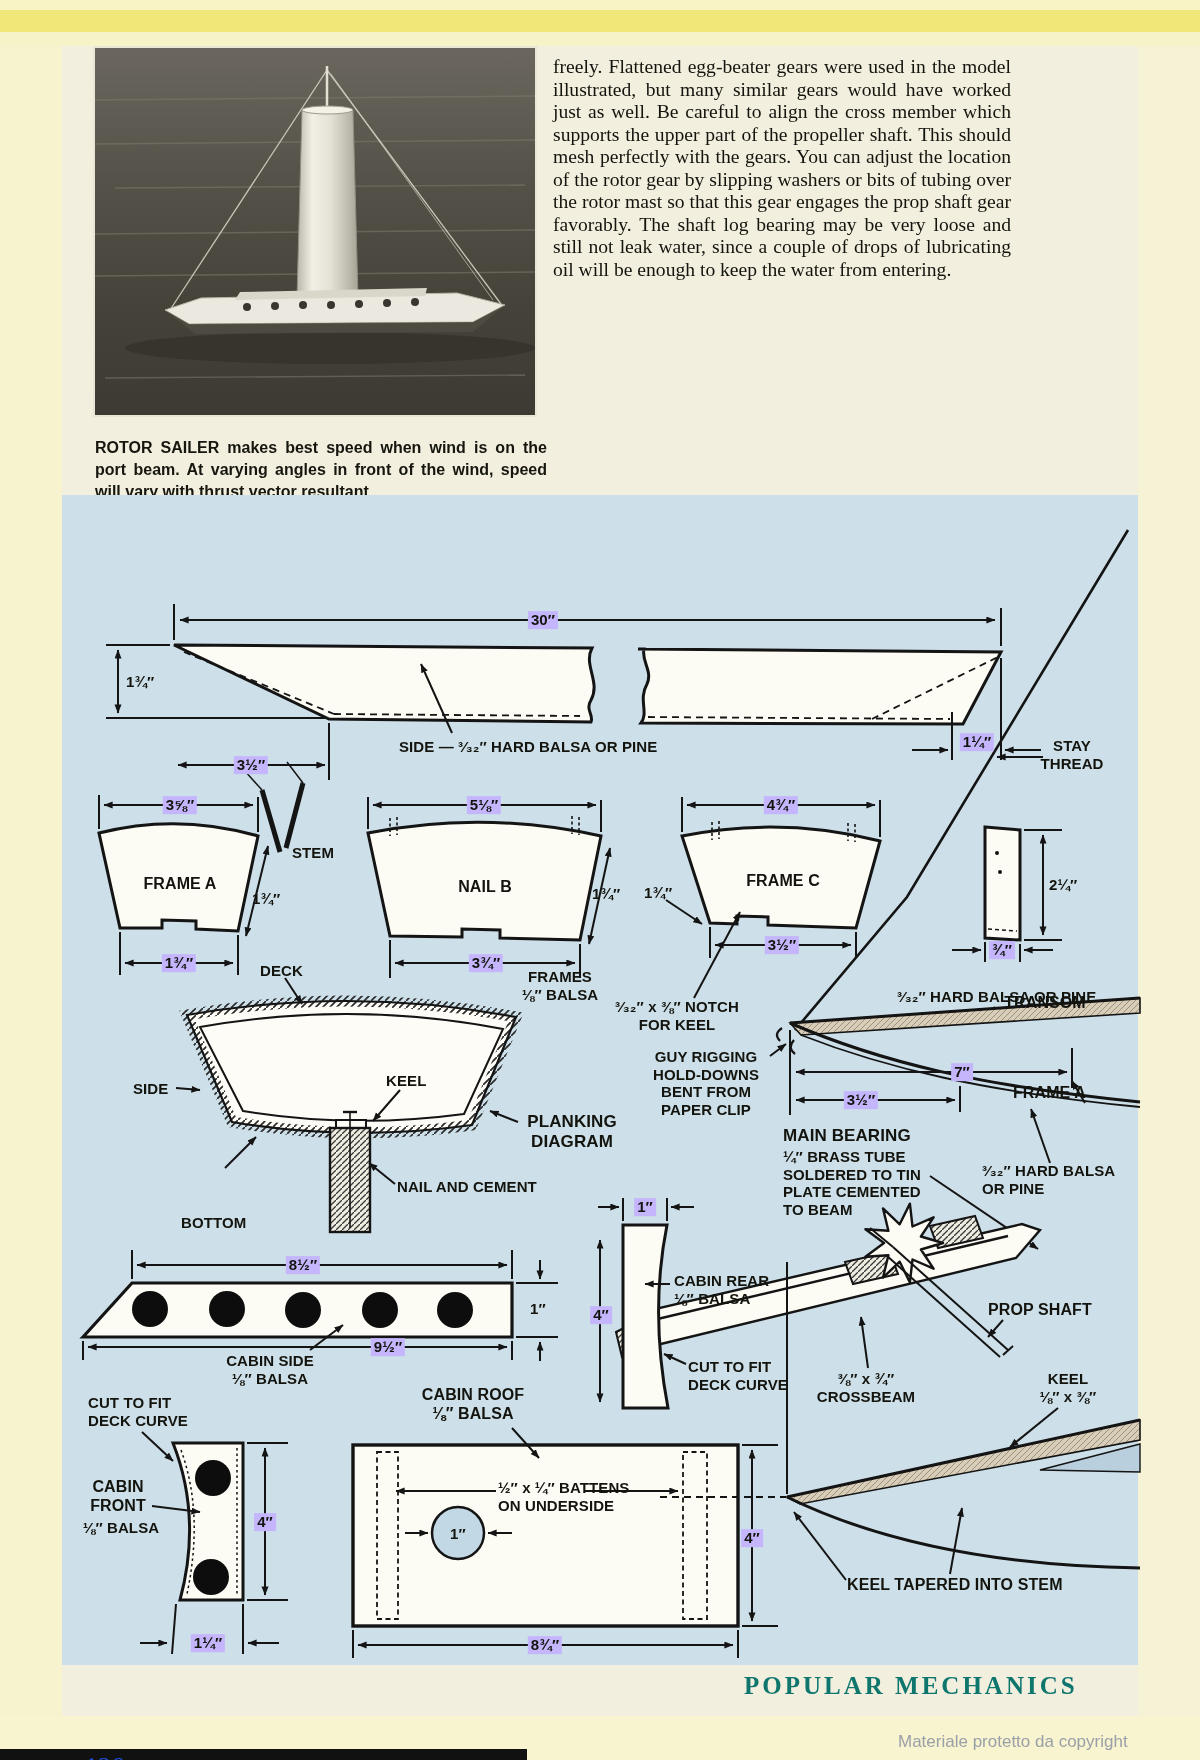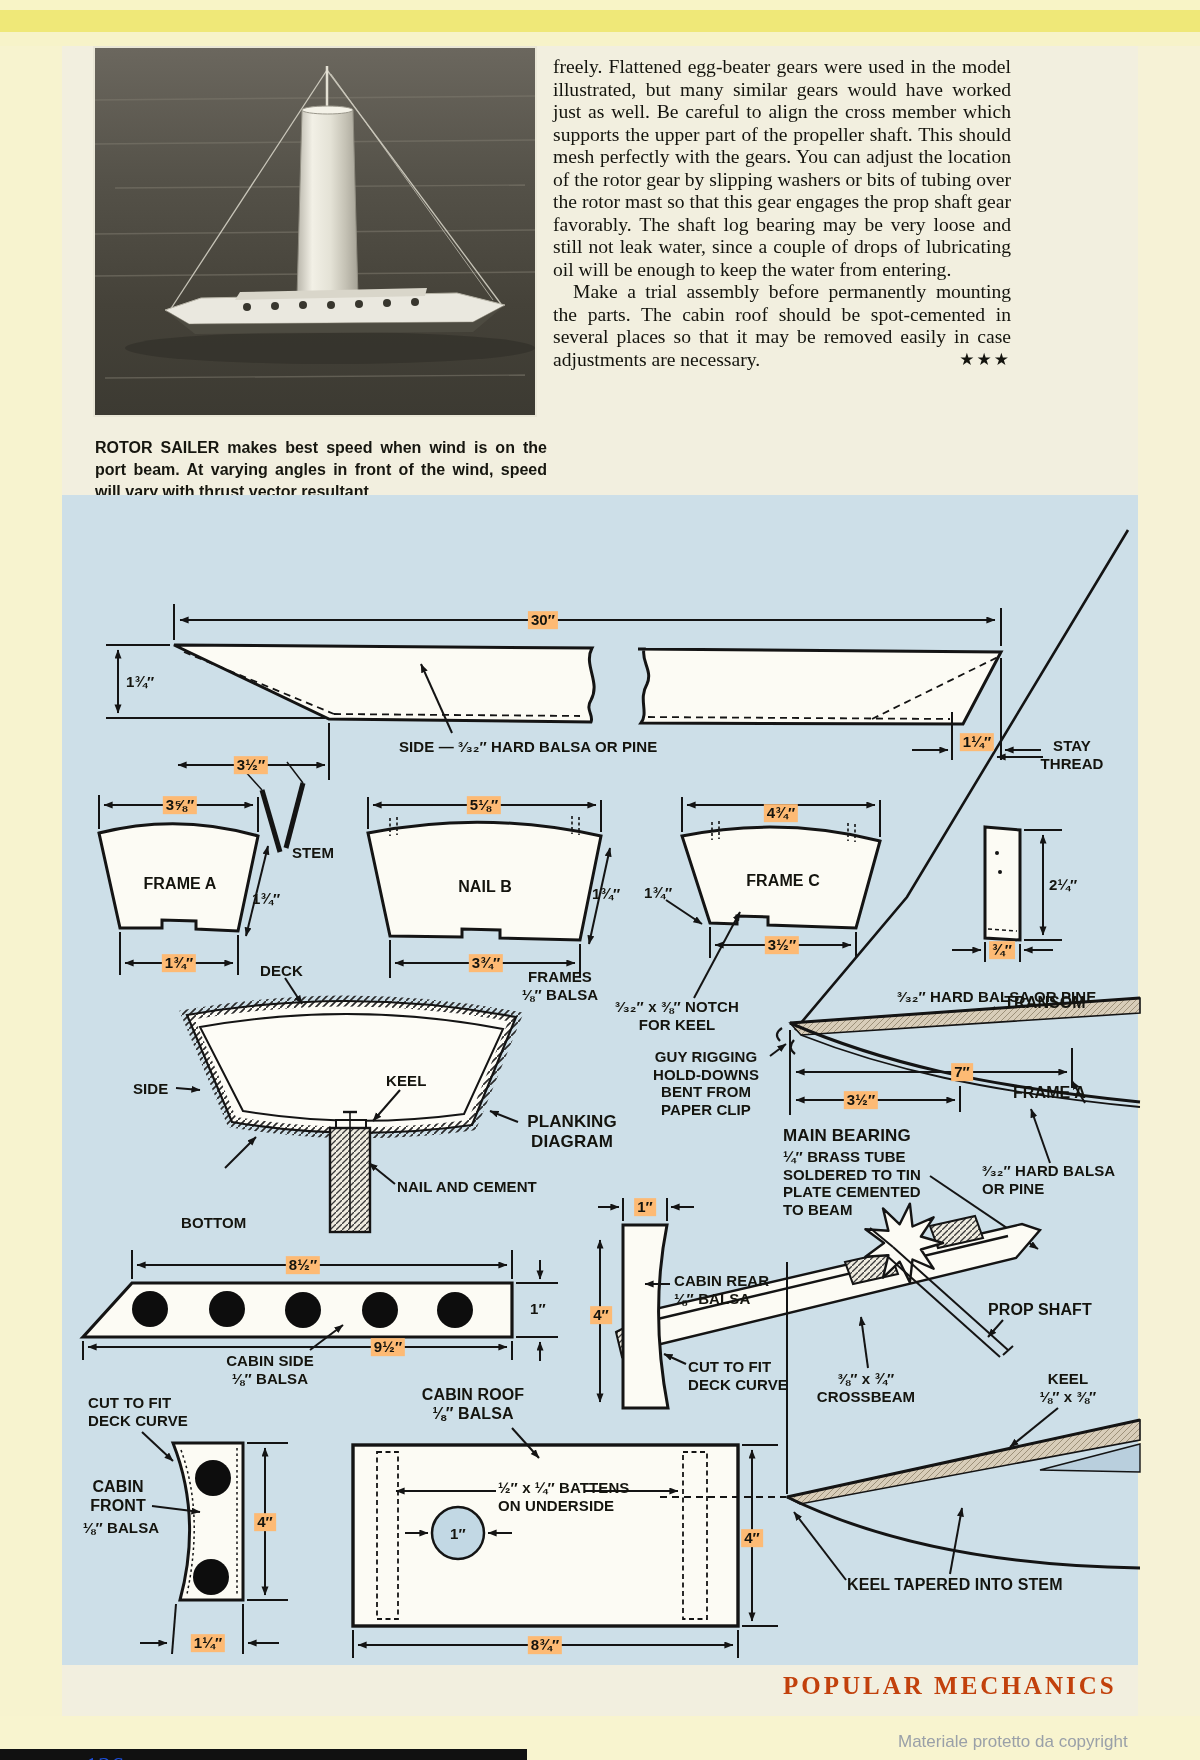--- a/index.html
+++ b/index.html
@@ -7,26 +7,26 @@
   .strip{position:absolute;}
   #photo-wrap{position:absolute;left:95px;top:48px;width:440px;height:367px;background:#4c4942;box-shadow:0 0 0 2px #e9e6d6;}
   #caption{position:absolute;left:95px;top:421px;width:452px;font:700 16px/1.38 "Liberation Sans",sans-serif;color:#16160f;text-align:justify;}
   #article{position:absolute;left:553px;top:56px;width:458px;font:400 19.6px/22.5px "Liberation Serif",serif;color:#14140e;text-align:justify;}
   #article p{margin:0;}
   #article .p2{text-indent:20px;}
   .stars{float:right;letter-spacing:2px;font-size:17px;}
   #art{position:absolute;left:0;top:0;}
   .lbl{position:absolute;font:700 15px/1.18 "Liberation Sans",sans-serif;color:#14140e;white-space:pre-line;letter-spacing:.1px;}
   .c{transform:translateX(-50%);text-align:center;}
-  .dim{background:#fdba74;padding:0 3px;transform:translate(-50%,-50%);white-space:nowrap;text-align:center;}
+  .dim{background:#c4b5fd;padding:0 3px;transform:translate(-50%,-50%);white-space:nowrap;text-align:center;}
   .vmid{transform:translateY(-50%);}
   .big{font-size:16px;}
   .huge{font-size:17px;}
   #page-number{position:absolute;left:85px;top:1752px;font:400 26px "Liberation Serif",serif;color:#1d4ed8;}
-  #magazine{position:absolute;left:783px;top:1672px;font:700 25px "Liberation Serif",serif;letter-spacing:3px;color:#c2410c;text-align:center;}
+  #magazine{position:absolute;left:744px;top:1672px;font:700 25px "Liberation Serif",serif;letter-spacing:3px;color:#0f766e;text-align:center;}
   #watermark{position:absolute;left:898px;top:1732px;font:400 17px "Liberation Sans",sans-serif;color:#9aa0a8;}
 </style>
 </head>
 <body>
 
 <div class="strip" style="left:0;top:0;width:1200px;height:10px;background:#f8f4c6;"></div>
 <div class="strip" style="left:0;top:10px;width:1200px;height:22px;background:#efe878;"></div>
 <div class="strip" style="left:0;top:32px;width:1200px;height:14px;background:#f7f3c9;"></div>
 <div class="strip" style="left:0;top:46px;width:62px;height:1714px;background:#f7f3cf;"></div>
 <div class="strip" style="left:1138px;top:46px;width:62px;height:1714px;background:#f6f2d6;"></div>
@@ -80,21 +80,20 @@
     </g>
     <path d="M70,262 L94,276 L378,274 L410,257 L378,284 L100,286 Z" fill="#504d44" opacity="0.8"></path>
   </g>
 </svg>
 </div>
 
 <p id="caption"><strong>ROTOR SAILER</strong><span> makes best speed when wind is on the port beam. At varying angles in front of the wind, speed will vary with thrust vector resultant</span></p>
 
 <div id="article">
   <p class="p1">freely. Flattened egg-beater gears were used in the model illustrated, but many similar gears would have worked just as well. Be careful to align the cross member which supports the upper part of the propeller shaft. This should mesh perfectly with the gears. You can adjust the location of the rotor gear by slipping washers or bits of tubing over the rotor mast so that this gear engages the prop shaft gear favorably. The shaft log bearing may be very loose and still not leak water, since a couple of drops of lubricating oil will be enough to keep the water from entering.</p>
-  <p class="p2"><span>Make a trial assembly before permanently mounting the parts. The cabin roof should be spot-cemented in several places so that it may be removed easily in case adjustments are necessary.</span> <span class="stars">★★★</span></p>
 </div>
 
 <svg id="art" width="1200" height="1760" viewBox="0 0 1200 1760">
   <defs>
     <marker id="ah" markerWidth="10" markerHeight="8" refX="8.6" refY="3.5" orient="auto-start-reverse" markerUnits="userSpaceOnUse">
       <path d="M0,0 L9,3.5 L0,7 Z" fill="#141414"></path>
     </marker>
     <pattern id="hatchP" width="7" height="7" patternUnits="userSpaceOnUse">
       <path d="M-1,8 L8,-1" stroke="#2a2a2a" stroke-width="1.7"></path>
     </pattern>
@@ -350,21 +349,21 @@
 <div class="lbl" style="left:292px;top:844px;">STEM</div>
 
 <div class="lbl dim" style="left:180px;top:805px;">3⅝″</div>
 <div class="lbl c big" style="left:180px;top:875px;">FRAME A</div>
 <div class="lbl" style="left:252px;top:890px;">1¾″</div>
 <div class="lbl dim" style="left:179px;top:963px;">1¾″</div>
 <div class="lbl dim" style="left:484px;top:805px;">5⅛″</div>
 <div class="lbl c big" style="left:485px;top:878px;">NAIL B</div>
 <div class="lbl" style="left:592px;top:885px;">1¾″</div>
 <div class="lbl dim" style="left:486px;top:963px;">3¾″</div>
-<div class="lbl dim" style="left:781px;top:805px;margin-top:8px;">4¾″</div>
+<div class="lbl dim" style="left:781px;top:805px;">4¾″</div>
 <div class="lbl c big" style="left:783px;top:872px;">FRAME C</div>
 <div class="lbl" style="left:644px;top:884px;">1¾″</div>
 <div class="lbl dim" style="left:782px;top:945px;">3½″</div>
 <div class="lbl c" style="left:560px;top:968px;">FRAMES
 ⅛″ BALSA</div>
 <div class="lbl c" style="left:677px;top:998px;">³⁄₃₂″ x ⅜″ NOTCH
 FOR KEEL</div>
 
 <div class="lbl c big" style="left:1045px;top:958px;margin-top:36px;">TRANSOM</div>
 <div class="lbl" style="left:1049px;top:876px;">2¼″</div>

